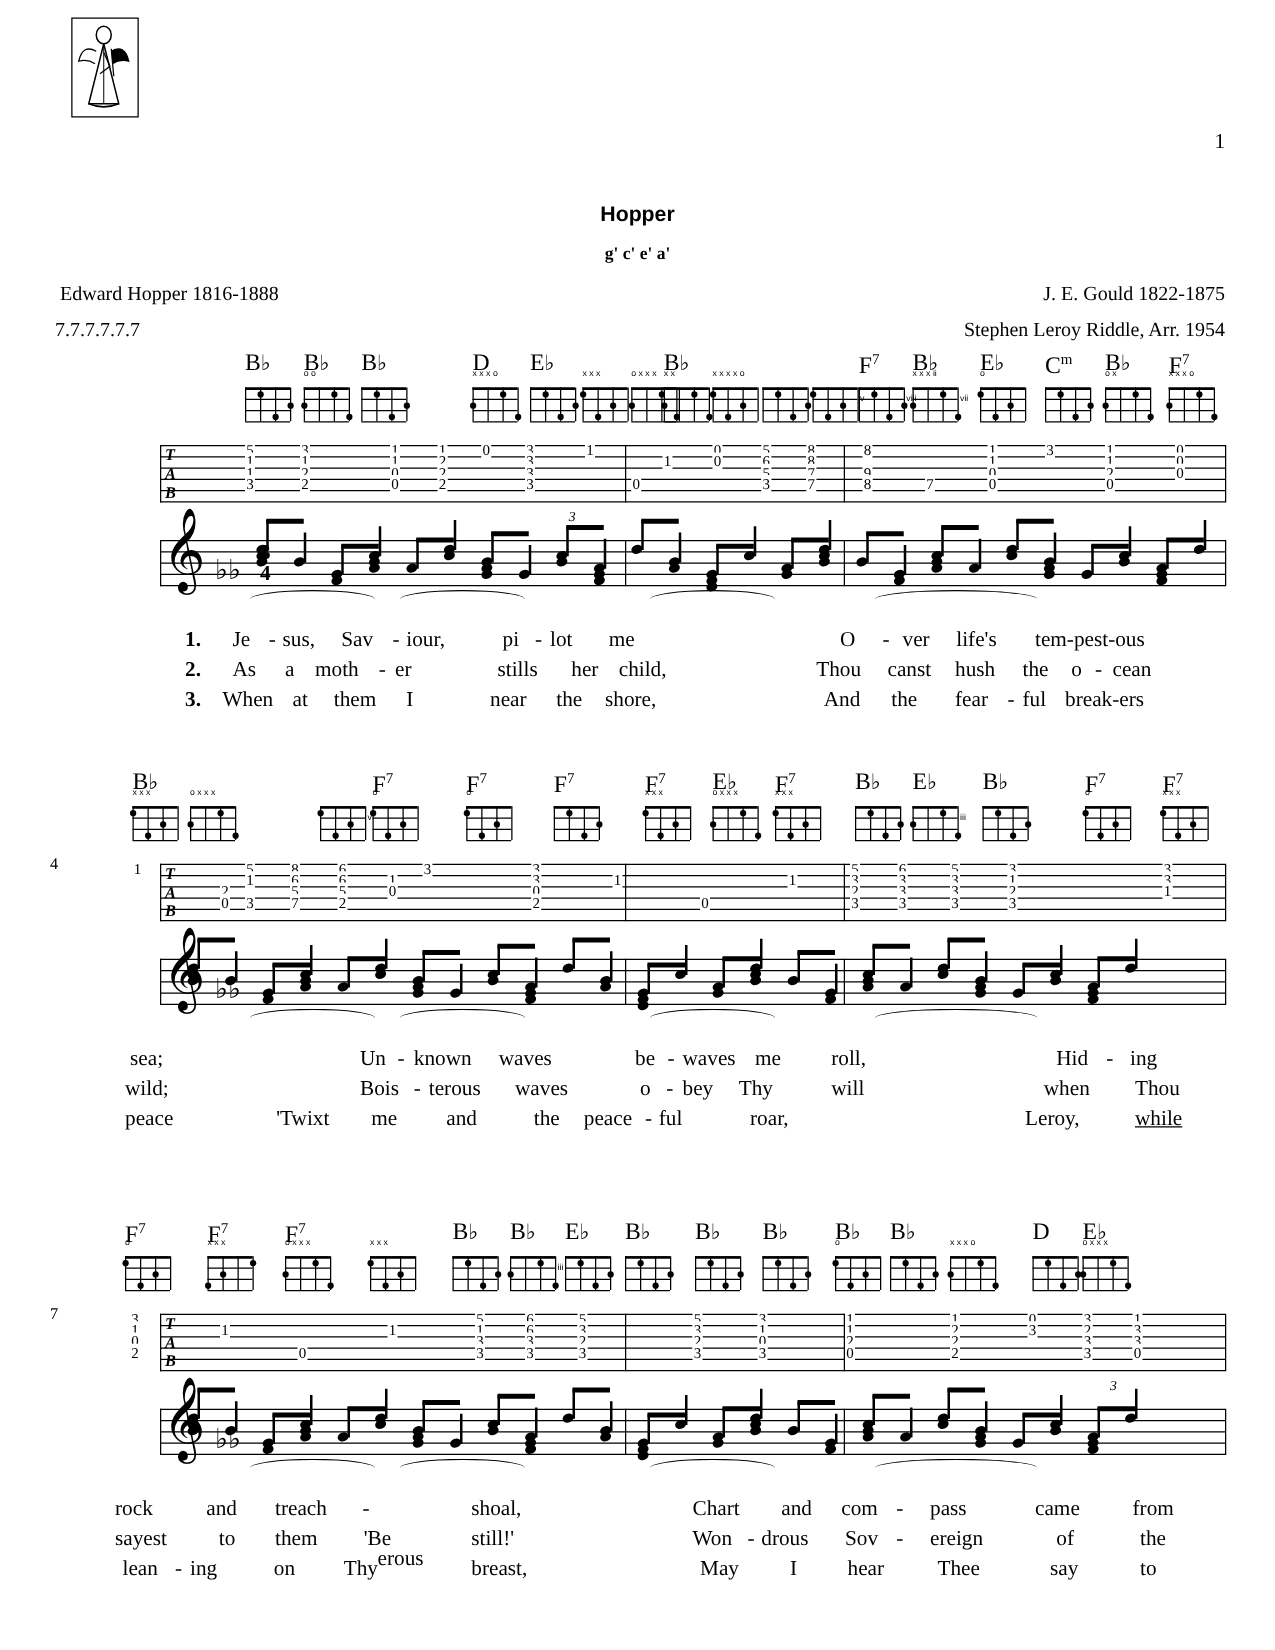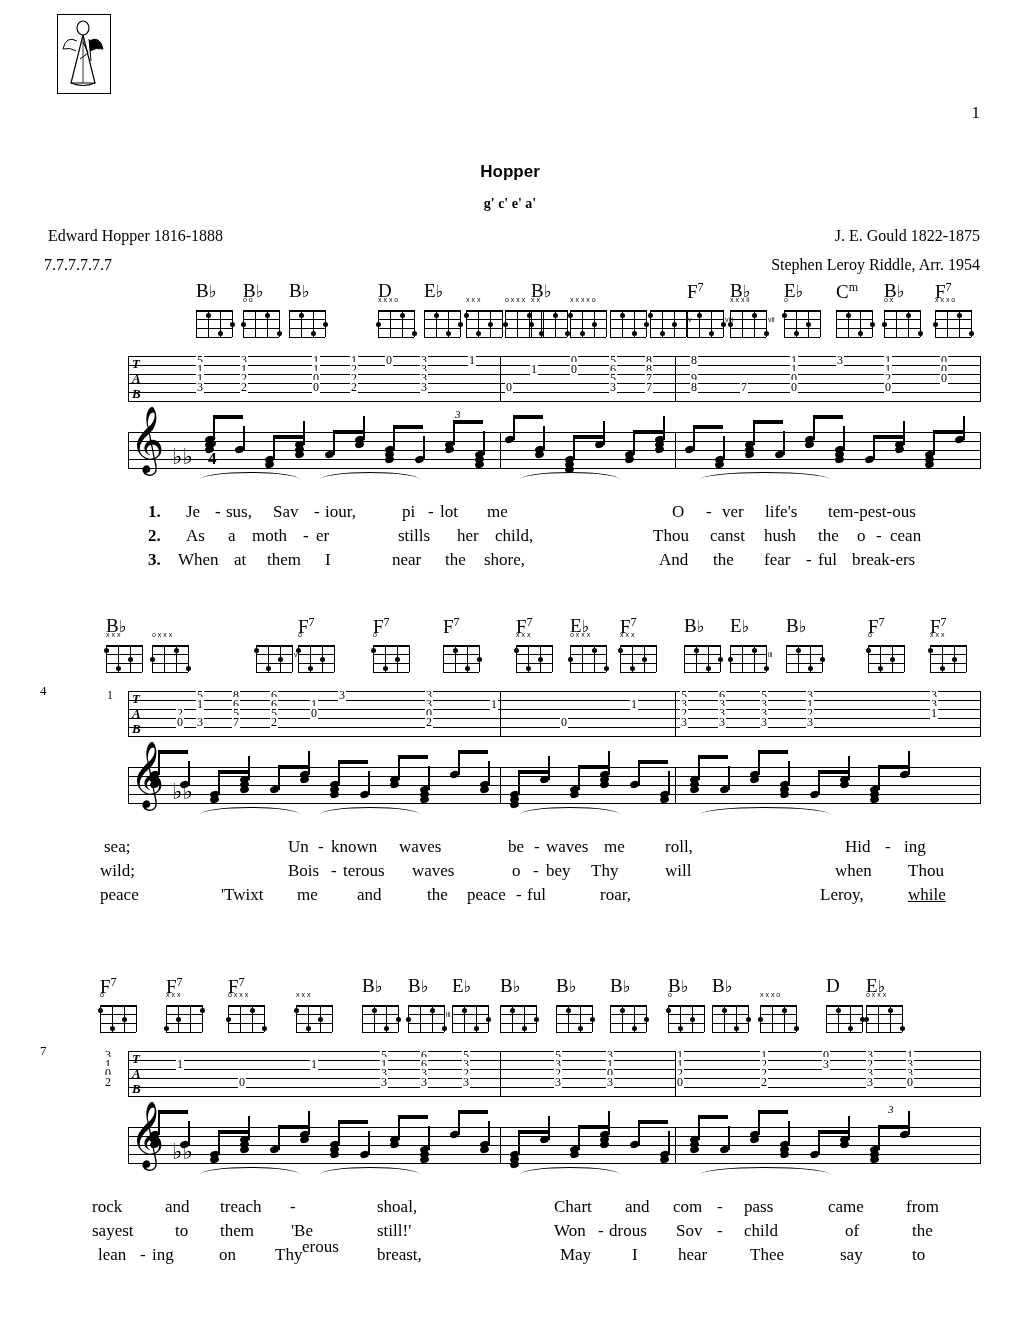--- a/index.html
+++ b/index.html
@@ -1605,21 +1605,21 @@
             <span class="lyric-word" style="left: 92px;">sayest</span>
             <span class="lyric-word" style="left: 175px;">to</span>
             <span class="lyric-word" style="left: 220px;">them</span>
             <span class="lyric-word" style="left: 291px;">'Be</span>
             <span class="lyric-word" style="left: 377px;">still!'</span>
             <span class="lyric-word" style="left: 554px;">Won</span>
             <span class="lyric-word" style="left: 598px;">-</span>
             <span class="lyric-word" style="left: 609px;">drous</span>
             <span class="lyric-word" style="left: 676px;">Sov</span>
             <span class="lyric-word" style="left: 717px;">-</span>
-            <span class="lyric-word" style="left: 744px;">child</span>
+            <span class="lyric-word" style="left: 744px;">ereign</span>
             <span class="lyric-word" style="left: 845px;">of</span>
             <span class="lyric-word" style="left: 912px;">the</span>
           </div>
           <div class="lyric-line" style="top: 48px;">
             <span class="lyric-word" style="left: 98px;">lean</span>
             <span class="lyric-word" style="left: 140px;">-</span>
             <span class="lyric-word" style="left: 152px;">ing</span>
             <span class="lyric-word" style="left: 219px;">on</span>
             <span class="lyric-word" style="left: 275px;">Thy</span>
             <span class="lyric-word" style="left: 377px;">breast,</span>

